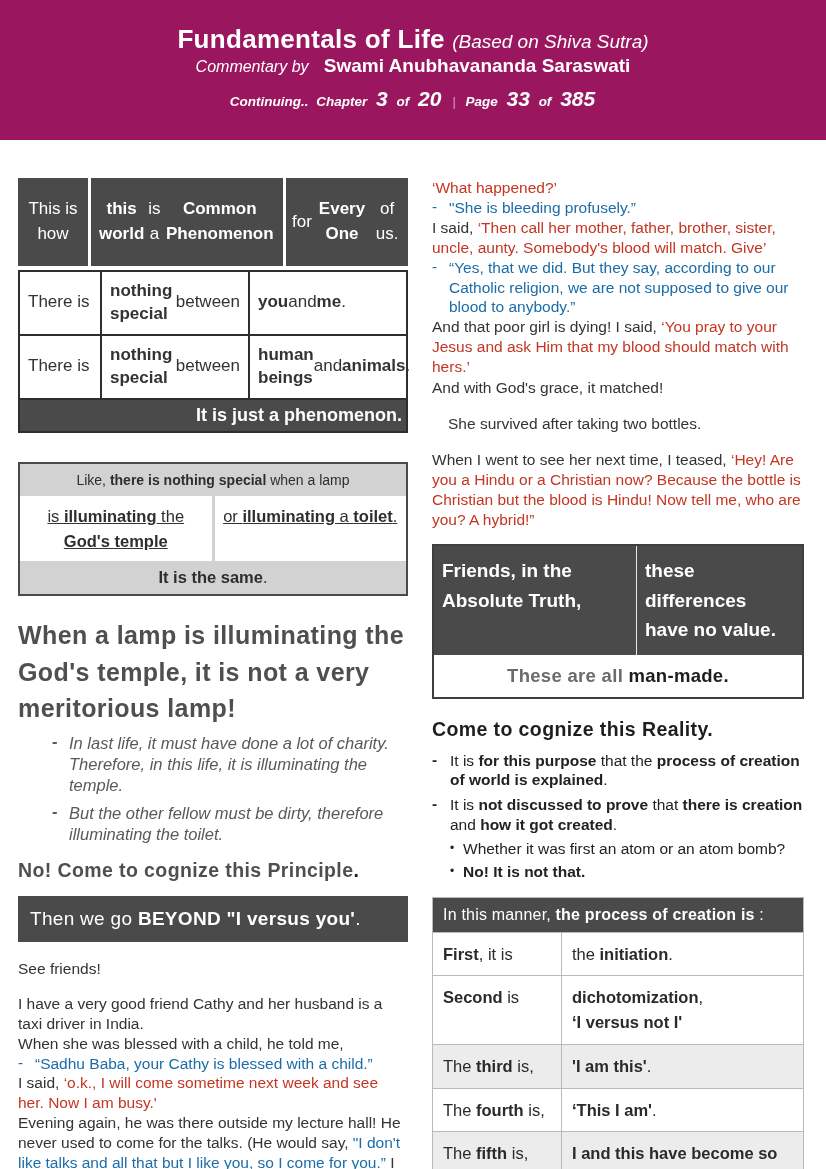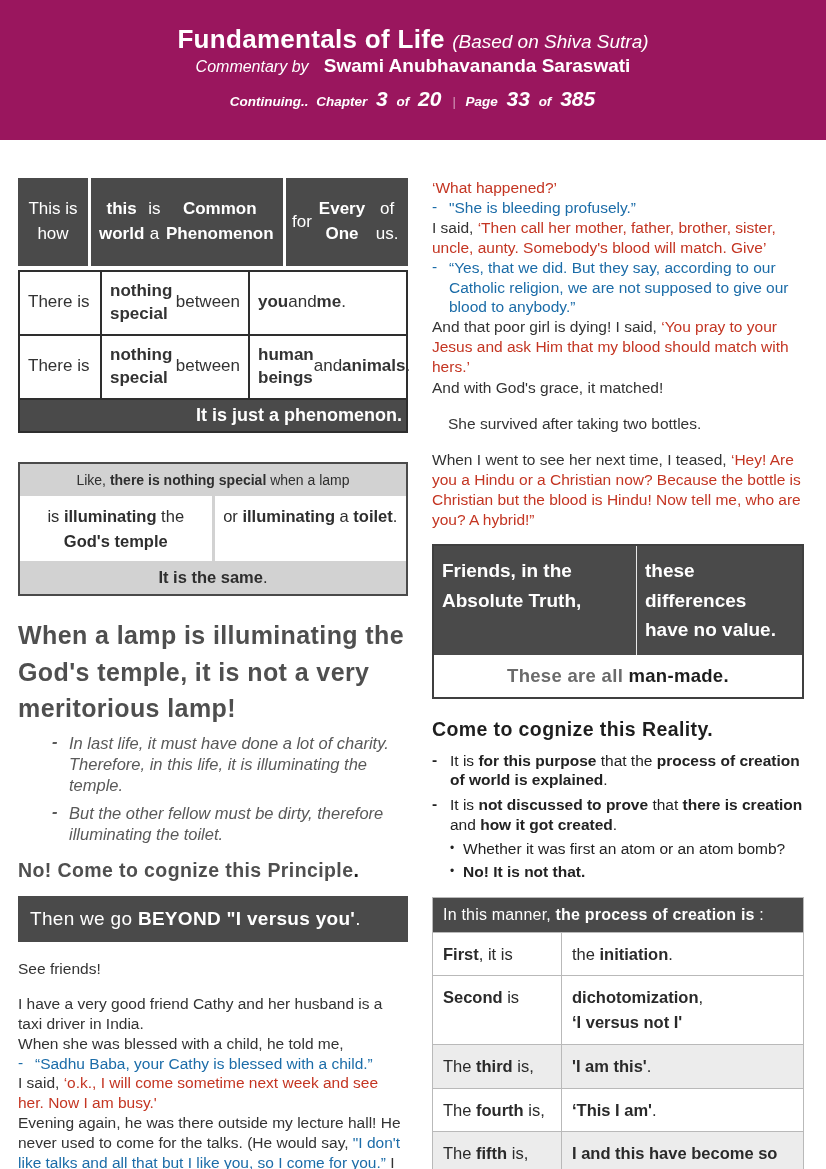--- a/index.html
+++ b/index.html
@@ -38,21 +38,21 @@
   .t1-body{border:2px solid #2E2E2E;}
   .t1-row{display:grid;grid-template-columns:80px 148px 1fr;border-bottom:2px solid #2E2E2E;}
   .t1-row .cell{padding:8px 8px;font-size:17px;line-height:1.35;display:flex;align-items:center;}
   .t1-row .cell + .cell{border-left:2px solid #2E2E2E;}
   .t1-footer{background:#4A4A4A;color:#fff;text-align:right;font-size:18px;
              padding:5px 4px;}
 
   
   .t2{background:#D2D2D2;border:2px solid #4A4A4A;margin-top:29px;}
   .t2 .hdr{text-align:center;font-size:14px;color:#2E2E2E;padding:8px 8px;}
-  .t2 .cells{display:grid;grid-template-columns:1fr 1fr;column-gap:3px;}
+  .t2 .cells{display:grid;grid-template-columns:1fr 1fr;column-gap:3px;text-decoration:underline;}
   .t2 .cells .cell{background:#fff;text-align:center;font-size:16.5px;line-height:1.5;
                    padding:8px 6px;color:#2E2E2E;}
   .t2 .ftr{text-align:center;font-size:16.5px;color:#2E2E2E;padding:7px 4px;}
 
   
   .h-gray{margin-top:21px;font-size:25px;font-weight:bold;color:#4F4F4F;
           line-height:1.45;letter-spacing:.4px;}
   .lamp-bullets{margin:7px 0 0 34px;}
   .ditem{position:relative;padding-left:17px;line-height:1.27;margin-bottom:7px;}
   .ditem::before{content:"-";position:absolute;left:0;top:-2px;font-weight:bold;}

